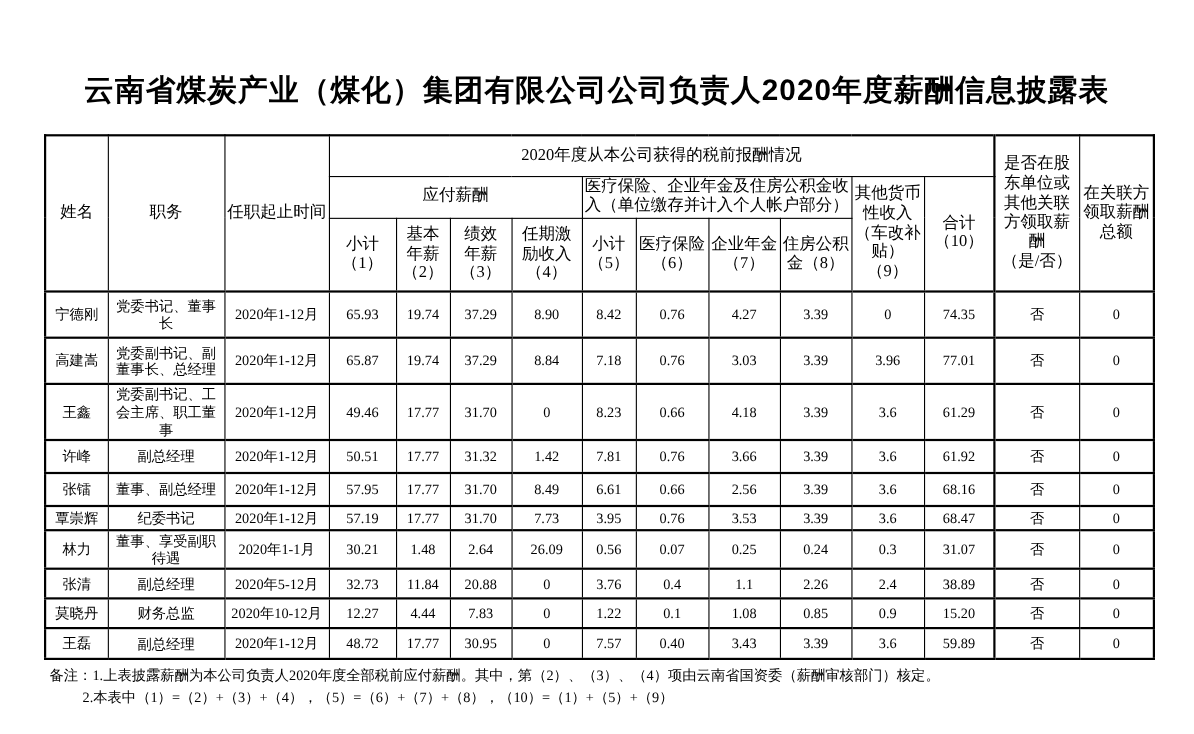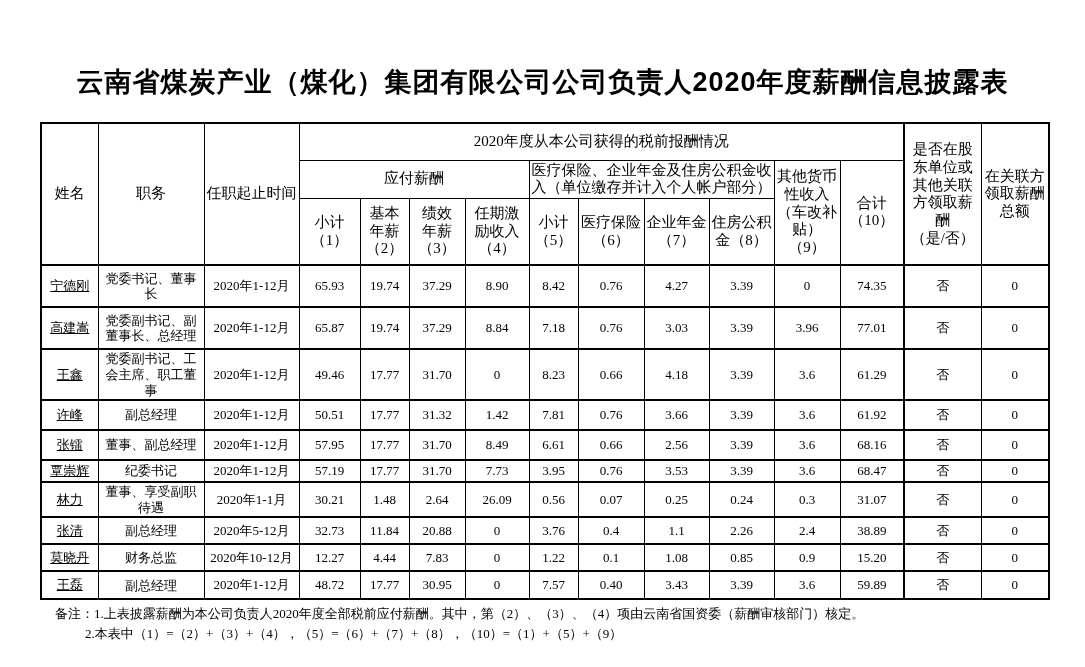--- a/index.html
+++ b/index.html
@@ -43,24 +43,24 @@
     border:1px solid #000;
     border-top-width:2px;
     border-bottom-width:2px;
     font-size:13px;
     text-align:center;
     vertical-align:middle;
     padding:1px 2px;
   }
   .bold-left{border-left:2px solid #000 !important;}
   td.cell-pos{font-size:12px;line-height:1.2;}
-  td.cell-name{font-size:14px;text-decoration:underline;}
+  td.cell-name{font-size:14px;}
   .notes{
     position:absolute;
-    top:604px;left:55px;width:1000px;
+    top:604px;left:45px;width:1000px;
     font-size:13px;
     line-height:1.55;
   }
   .notes .note-line2{padding-left:30px;}
   .hr1{height:37px;}
   .hr2{height:38px;}
   .hr3{height:67px;}
 </style>
 </head>
 <body>

